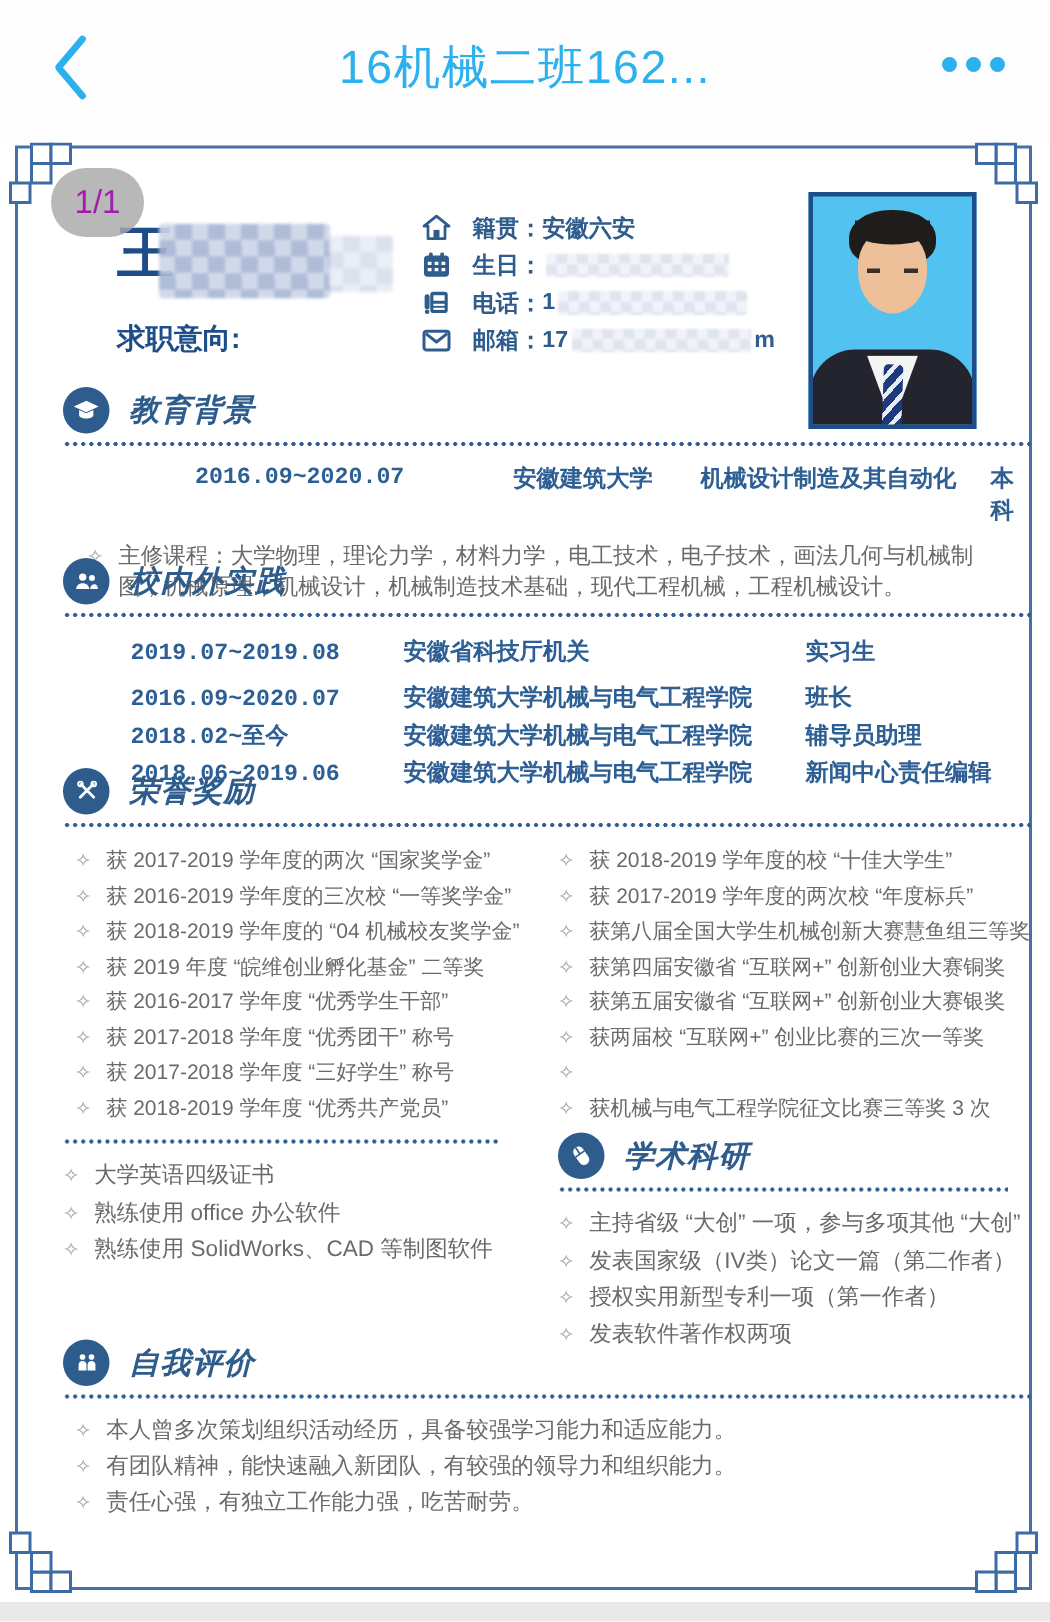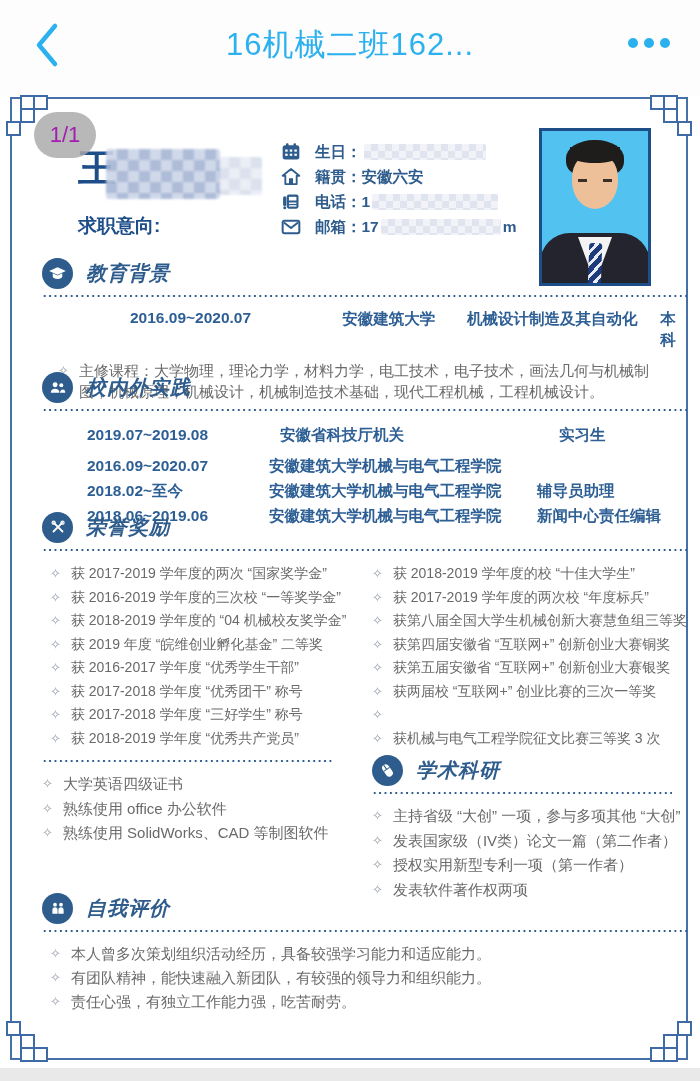--- a/index.html
+++ b/index.html
@@ -53,34 +53,34 @@
     clip-path:polygon(0 0,100% 0,50% 100%);}
   .ph-tie{position:absolute;left:50%;transform:translateX(-50%) rotate(2deg);bottom:-6px;width:13px;height:46px;border-radius:3px;
     background:repeating-linear-gradient(130deg,#1d3a7c 0 5px,#e8ecf5 5px 8px);}
   
   .section{position:absolute;left:30px;width:645px;}
   .sec-head{display:flex;align-items:center;gap:13px;height:32px;font-style:italic;}
   .sec-circle{width:31px;height:31px;border-radius:50%;background:#2e5c8c;display:flex;align-items:center;justify-content:center;flex:0 0 31px;}
   .sec-title{font-size:20px;font-weight:bold;color:#2e5c8c;letter-spacing:1px;}
   .dots{height:4px;margin-top:5px;background-image:radial-gradient(circle,#2e5c8c 1.2px,rgba(0,0,0,0) 1.45px);
     background-size:5.4px 4px;background-repeat:repeat-x;background-position:0 center;}
-  .blue-row{color:#2d5f95;font-weight:bold;font-size:15.5px;}
+  .blue-row{color:#2d5f95;font-weight:bold;font-size:15.5px;font-family:Liberation Mono, monospace;}
   .blt{color:#9aa3ad;font-size:13px;margin-right:10px;flex:0 0 auto;}
   .item{display:flex;align-items:flex-start;font-size:15px;color:#6a6a6a;line-height:24px;}
   
   .edu-row{display:flex;gap:0;margin-top:11px;padding-left:88px;}
   .edu-row span{display:inline-block;}
   .edu-period{width:210px;}
   .edu-school{width:182px;text-align:center;}
   .edu-major{width:225px;}
   .courses{display:flex;margin-top:9px;padding-left:16px;font-size:15px;color:#6a6a6a;line-height:21px;width:600px;}
   
   .prc-list{margin-top:12px;}
   .prc-row{display:grid;grid-template-columns:182px 268px 1fr;padding-left:45px;line-height:22px;}
-  .prc-row.first{margin-bottom:9px;gap:11px;}
+  .prc-row.first{margin-bottom:9px;}
   .prc-row + .prc-row{margin-top:3px;}
   
   .honor-cols{display:flex;margin-top:10px;}
   .hcol{display:flex;flex-direction:column;}
   .hcol.left{width:322px;}
   .hcol.right{flex:1;}
   .hitem{display:flex;align-items:flex-start;font-size:14px;color:#6a6a6a;line-height:23.5px;padding-left:8px;white-space:nowrap;}
   
   .twocol{position:absolute;left:30px;width:645px;display:flex;}
   .tc-left{width:330px;}
@@ -152,49 +152,49 @@
 
   <div class="name">王</div>
   <div class="mosaic" style="left:94px;top:50px;width:114px;height:50px;"></div>
   <div class="mosaic tail" style="left:206px;top:58px;width:44px;height:38px;"></div>
   <div class="jobline">求职意向:</div>
 
   <div class="contact">
     <div class="c-row">
       <span class="cicon">
         <svg width="20" height="20" viewBox="0 0 24 24">
+            <path d="M12 2.5 2 10.5h3.2v10h13.6v-10H22z" fill="none" stroke="#2e5c8c" stroke-width="2.2" stroke-linejoin="round"></path>
+            <rect x="9.6" y="13.5" width="4.8" height="7" fill="#2e5c8c"></rect>
+          </svg>
+      </span>
+      <span class="clabel">籍贯：</span>
+      <span class="cval">安徽六安</span>
+    </div>
+    <div class="c-row">
+      <span class="cicon">
+        <svg width="20" height="20" viewBox="0 0 24 24">
             <rect x="2" y="4" width="20" height="17" rx="3" fill="#2e5c8c"></rect>
             <rect x="6" y="1.5" width="3" height="4" rx="1.2" fill="#2e5c8c"></rect>
             <rect x="15" y="1.5" width="3" height="4" rx="1.2" fill="#2e5c8c"></rect>
             <g fill="#fff">
               <rect x="5" y="9" width="3" height="2.6"></rect>
               <rect x="10.5" y="9" width="3" height="2.6"></rect>
               <rect x="16" y="9" width="3" height="2.6"></rect>
               <rect x="5" y="14" width="3" height="2.6"></rect>
               <rect x="10.5" y="14" width="3" height="2.6"></rect>
               <rect x="16" y="14" width="3" height="2.6"></rect>
             </g>
           </svg>
       </span>
       <span class="clabel">生日：</span>
       <span class="mosaic-inline" style="width:122px;height:16px;"></span>
     </div>
     <div class="c-row">
       <span class="cicon">
         <svg width="20" height="20" viewBox="0 0 24 24">
-            <path d="M12 2.5 2 10.5h3.2v10h13.6v-10H22z" fill="none" stroke="#2e5c8c" stroke-width="2.2" stroke-linejoin="round"></path>
-            <rect x="9.6" y="13.5" width="4.8" height="7" fill="#2e5c8c"></rect>
-          </svg>
-      </span>
-      <span class="clabel">籍贯：</span>
-      <span class="cval">安徽六安</span>
-    </div>
-    <div class="c-row">
-      <span class="cicon">
-        <svg width="20" height="20" viewBox="0 0 24 24">
             <rect x="7" y="3" width="14" height="17" rx="2.5" fill="#2e5c8c"></rect>
             <rect x="2.5" y="5" width="4" height="12" rx="2" fill="#2e5c8c"></rect>
             <circle cx="4.5" cy="19" r="1.8" fill="#2e5c8c"></circle>
             <rect x="9.5" y="5.8" width="9" height="4.4" fill="#fff"></rect>
             <rect x="9.5" y="12.6" width="9" height="1.7" fill="#fff"></rect>
             <rect x="9.5" y="15.8" width="9" height="1.7" fill="#fff"></rect>
           </svg>
       </span>
       <span class="clabel">电话：</span>
       <span class="cval">1</span>
@@ -262,20 +262,21 @@
     <div class="dots"></div>
     <div class="prc-list">
       <div class="prc-row blue-row first">
         <span>2019.07~2019.08</span>
         <span>安徽省科技厅机关</span>
         <span>实习生</span>
       </div>
       <div class="prc-row blue-row">
         <span>2016.09~2020.07</span>
         <span>安徽建筑大学机械与电气工程学院</span>
+        <span>班长</span>
       </div>
       <div class="prc-row blue-row">
         <span>2018.02~至今</span>
         <span>安徽建筑大学机械与电气工程学院</span>
         <span>辅导员助理</span>
       </div>
       <div class="prc-row blue-row">
         <span>2018.06~2019.06</span>
         <span>安徽建筑大学机械与电气工程学院</span>
         <span>新闻中心责任编辑</span>

